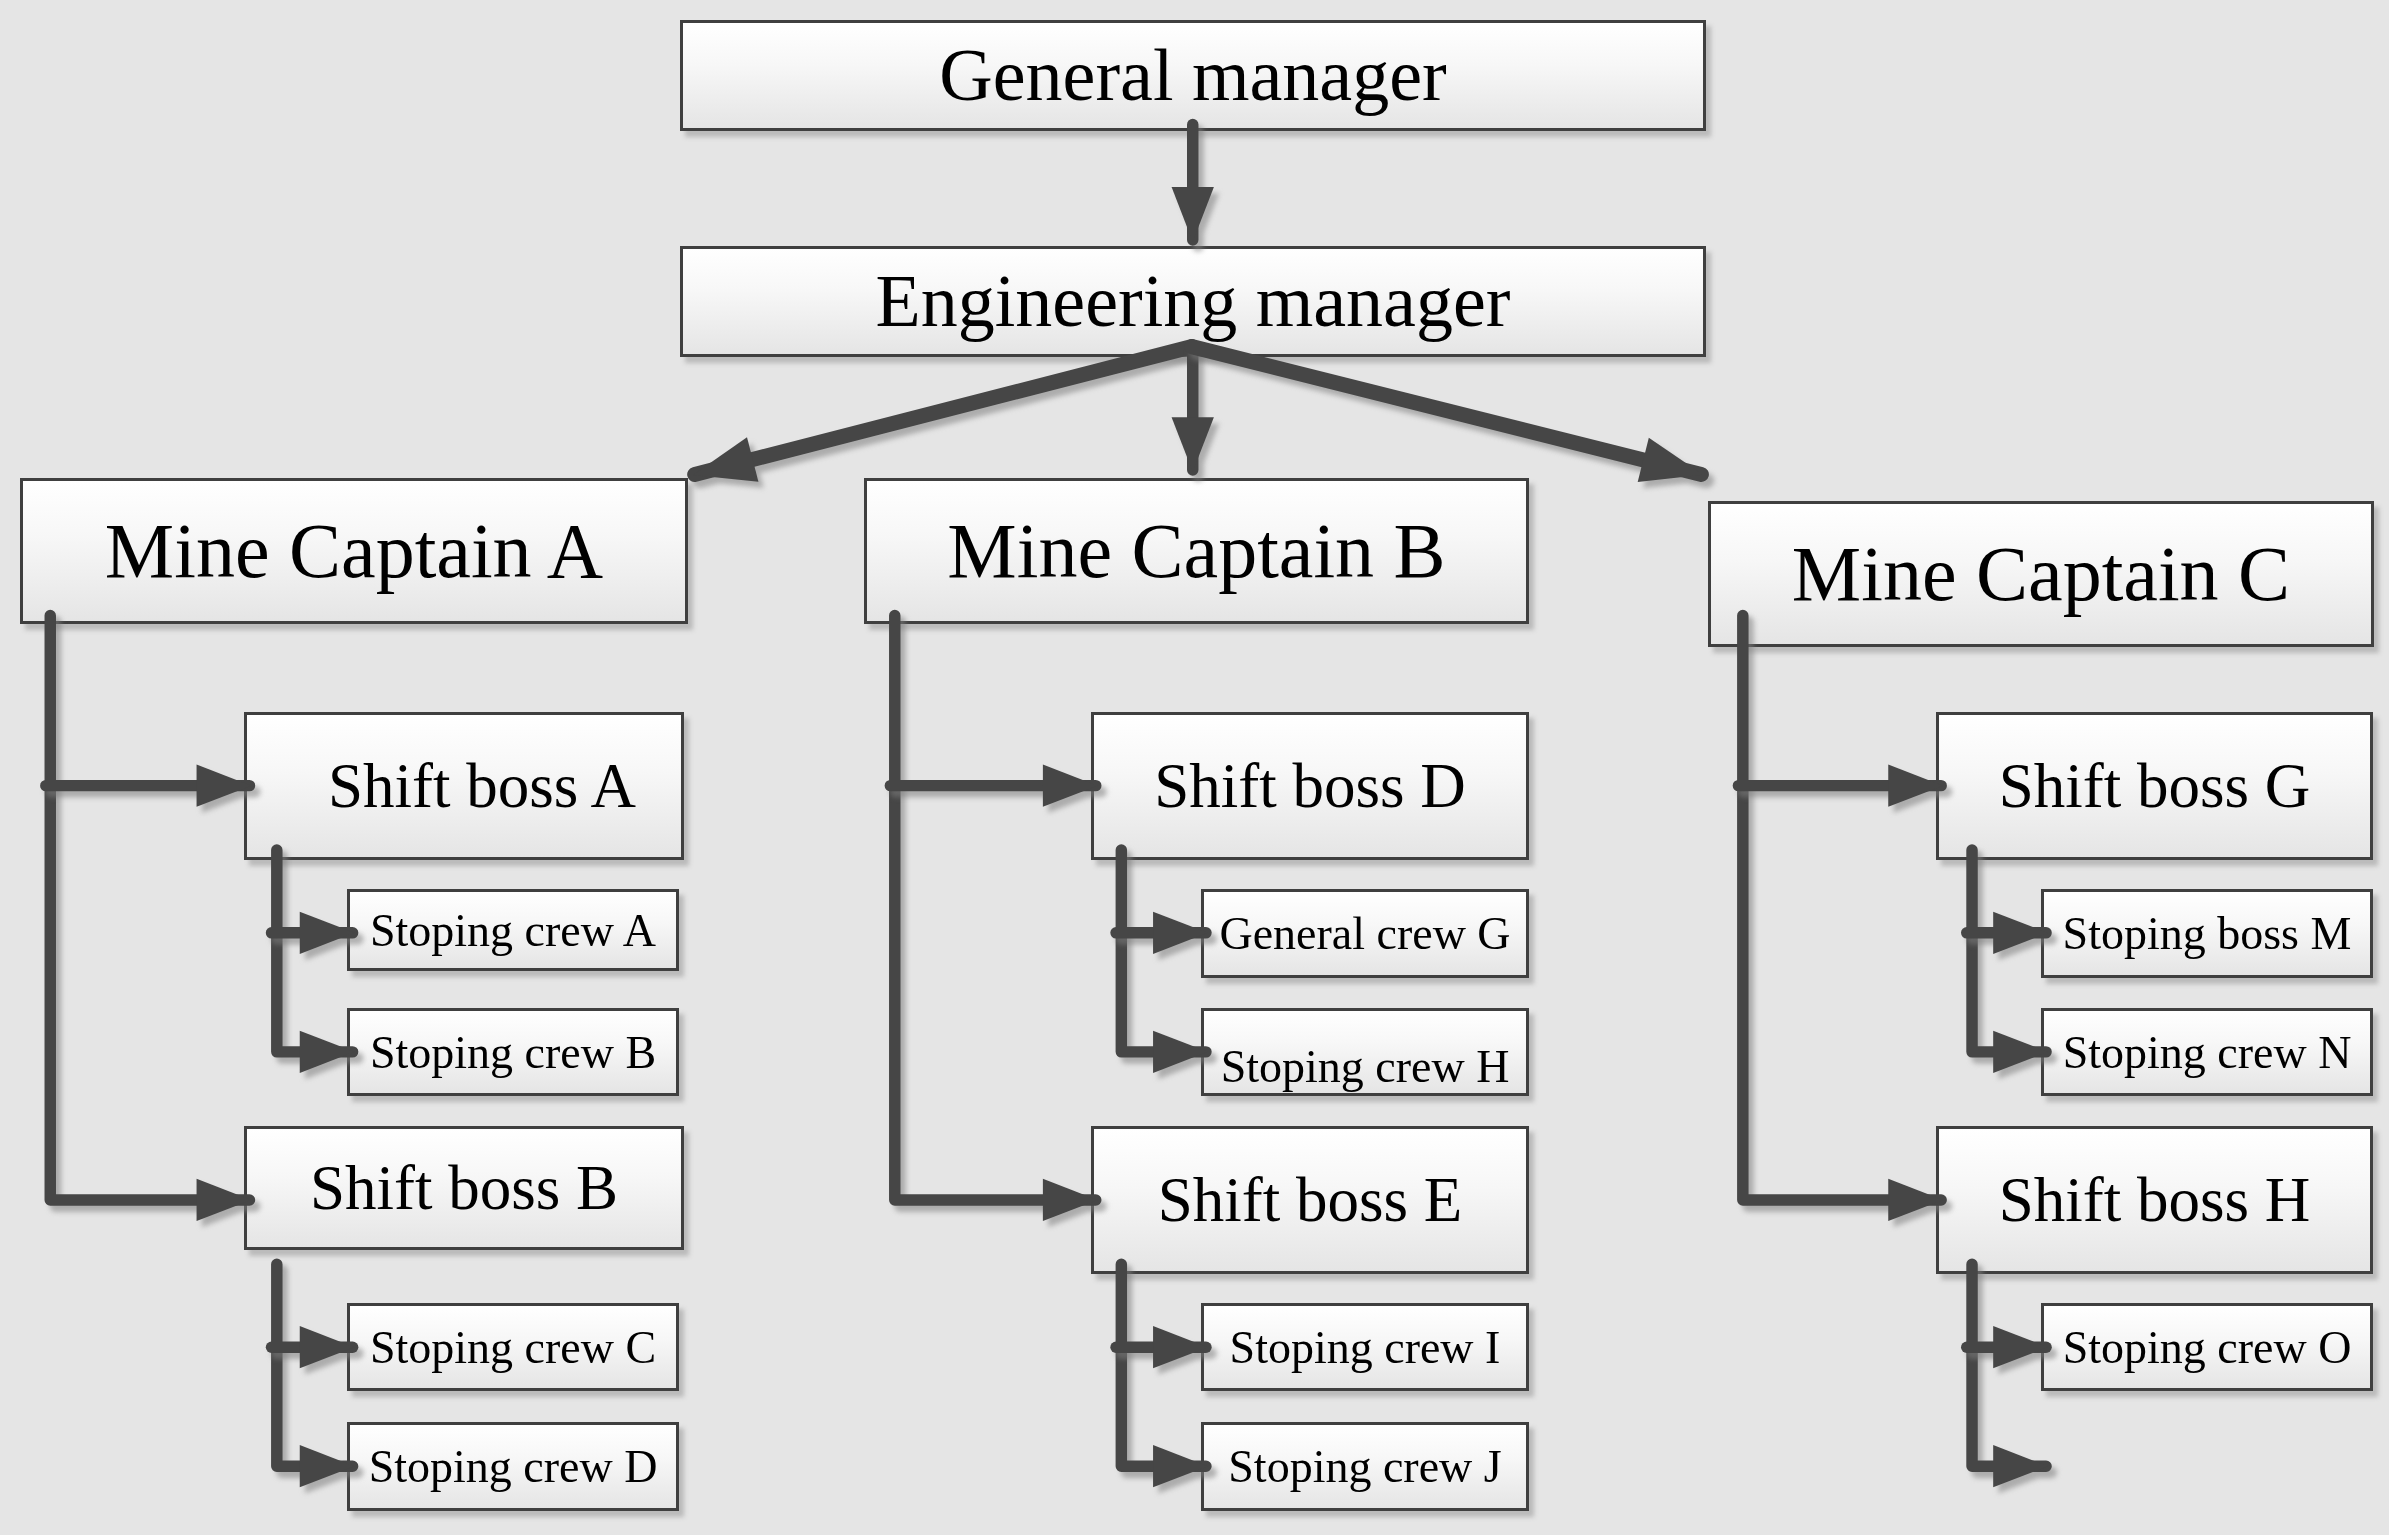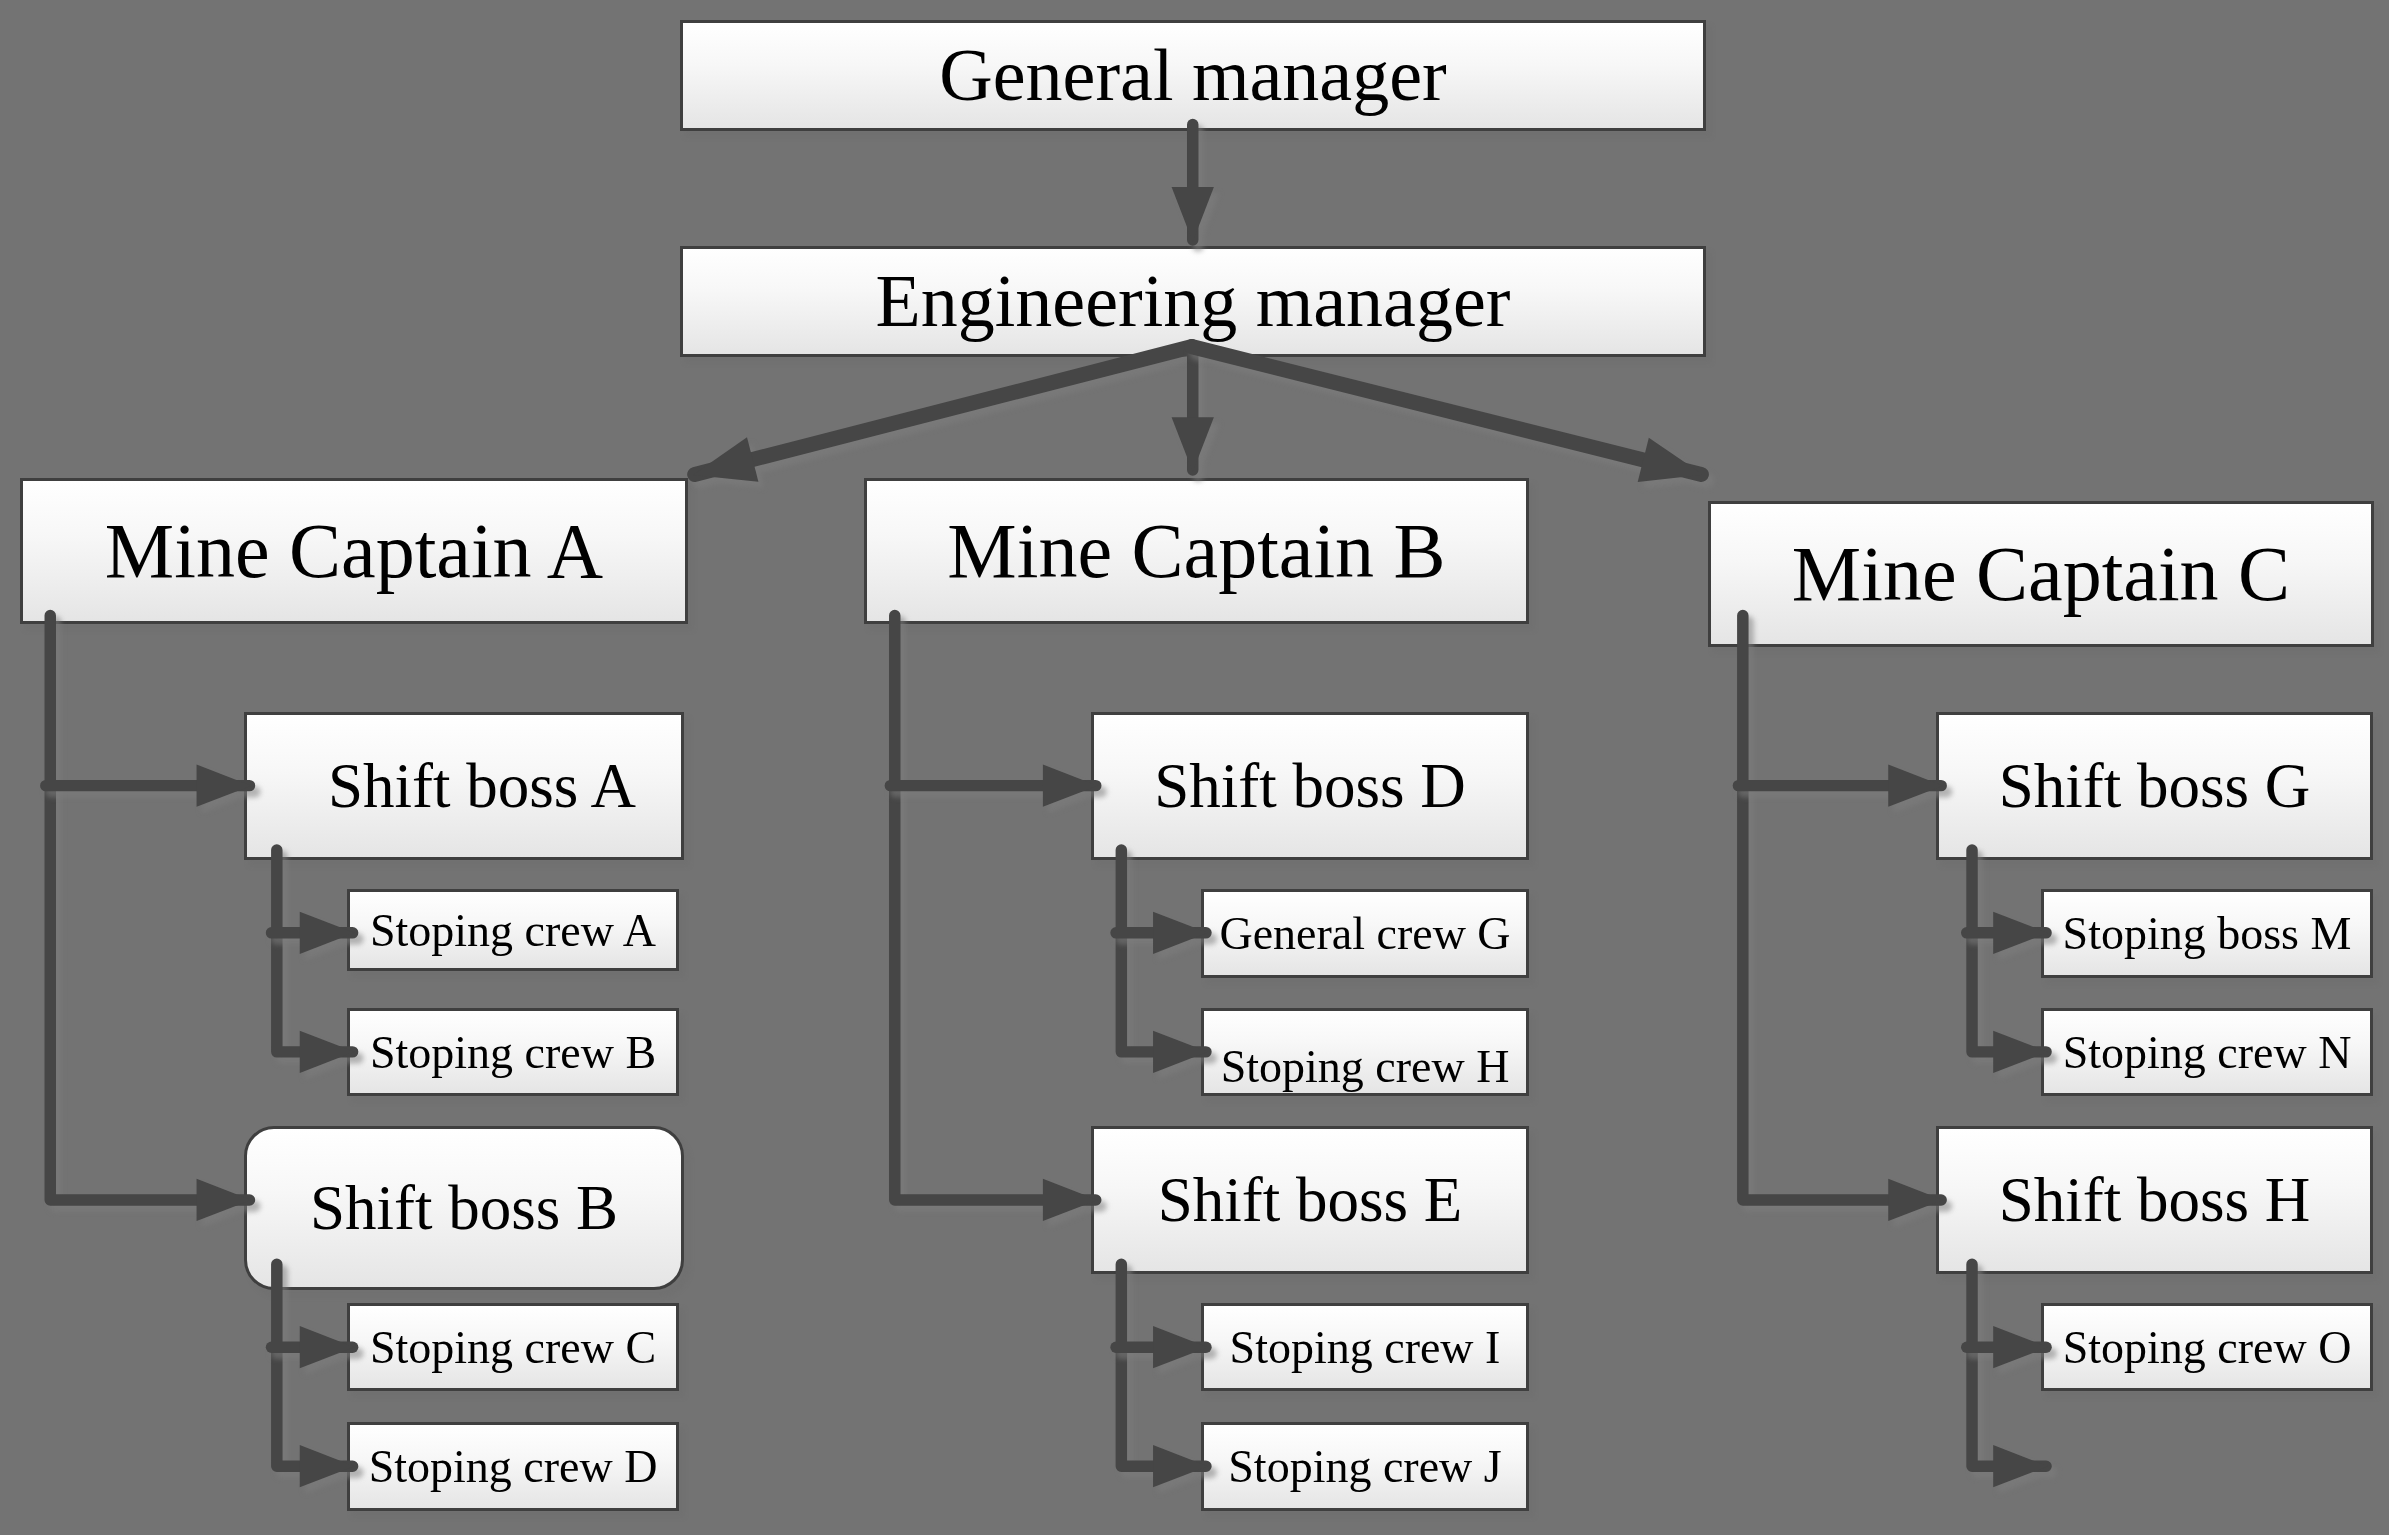--- a/index.html
+++ b/index.html
@@ -1,20 +1,20 @@
 <!DOCTYPE html>
 <html style="font-size:14px"><head>
 <meta charset="utf-8">
 <title>Org Chart</title>
 <style>
   html,body{margin:0;padding:0;background:#ffffff;}
   .canvas{
     position:relative;
     width:2389px;height:1536px;
-    background:#737373;
+    background:#e5e5e5;
     font-family:"Liberation Serif","DejaVu Serif",serif;
     overflow:hidden;
   }
   .box{
     position:absolute;
     box-sizing:border-box;
     border:3.5px solid #3f3f3f;
     background:linear-gradient(180deg,#ffffff 0%,#f7f7f7 40%,#e5e5e5 100%);
     box-shadow:5.3px 6.2px 4.4px rgba(110,110,110,0.35);
     display:flex;align-items:center;justify-content:center;
@@ -59,21 +59,21 @@
   <div class="box lvl-captain" style="left:864px;top:478px;width:665px;height:146px;">
     <span>Mine Captain B</span>
   </div>
   <div class="box lvl-captain" style="left:1708px;top:478px;width:666px;height:146px;margin-top:23px;">
     <span>Mine Captain C</span>
   </div>
 
   <div class="box lvl-boss" style="left:244px;top:712px;width:440px;height:148px;padding-left:36px;">
     <span>Shift boss A</span>
   </div>
-  <div class="box lvl-boss" style="left:244px;top:1126px;width:440px;height:164px;border-radius:30px;">
+  <div class="box lvl-boss" style="left:244px;top:1126px;width:440px;height:124px;">
     <span>Shift boss B</span>
   </div>
 
   <div class="box lvl-boss" style="left:1091px;top:712px;width:438px;height:148px;">
     <span>Shift boss D</span>
   </div>
   <div class="box lvl-boss" style="left:1091px;top:1126px;width:438px;height:148px;">
     <span>Shift boss E</span>
   </div>
 

